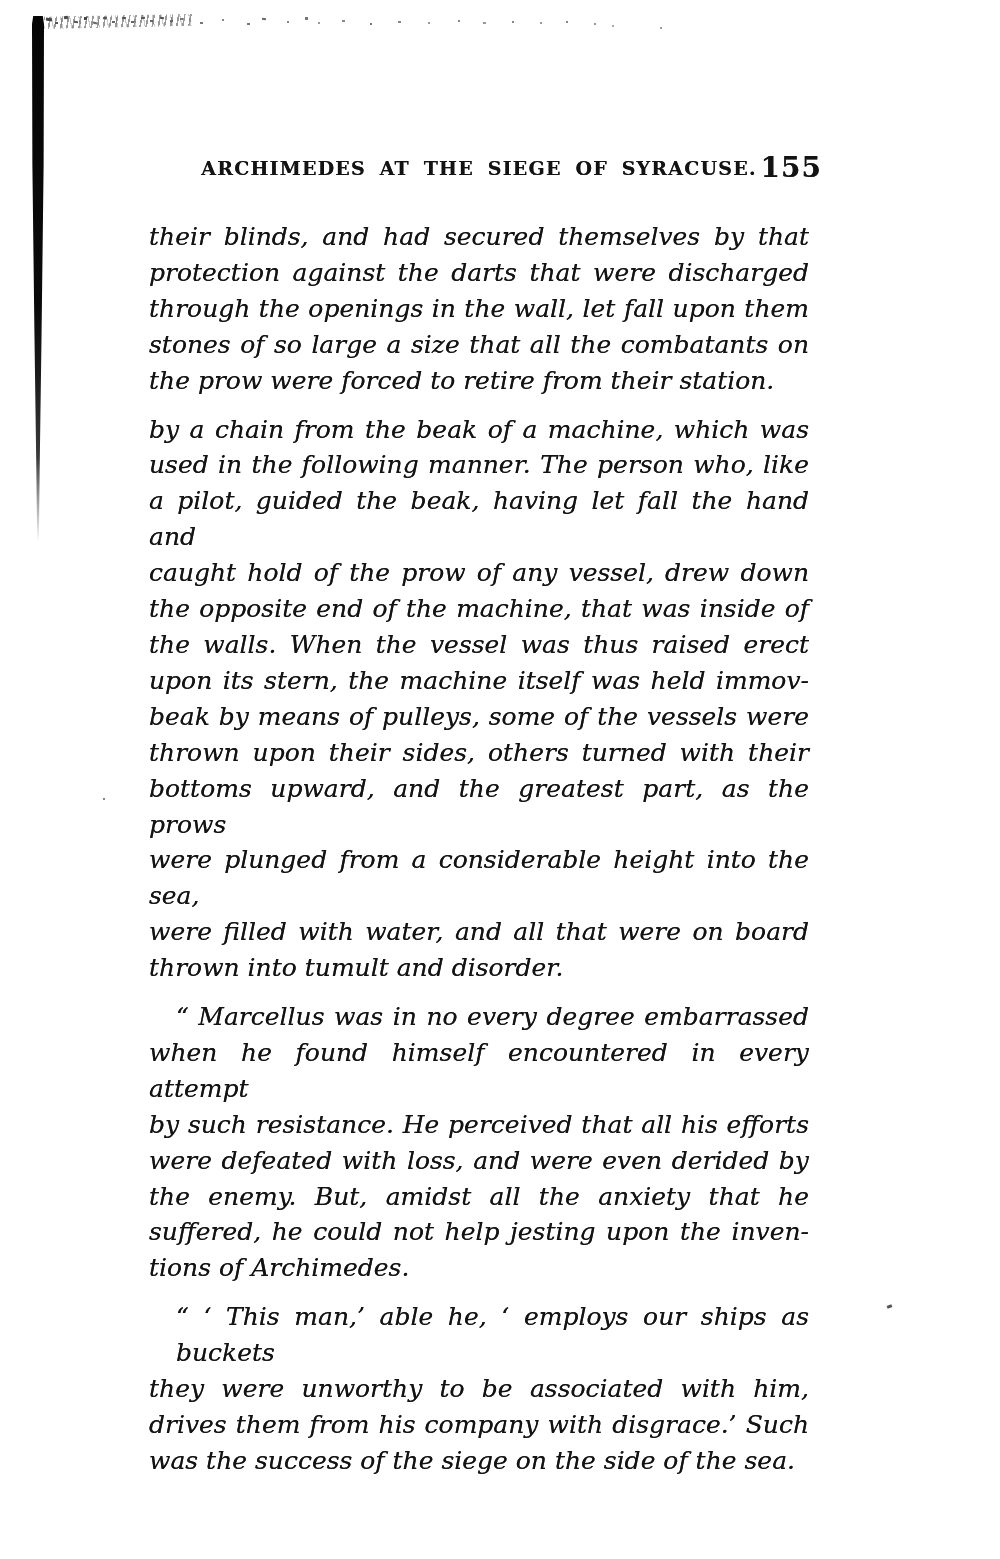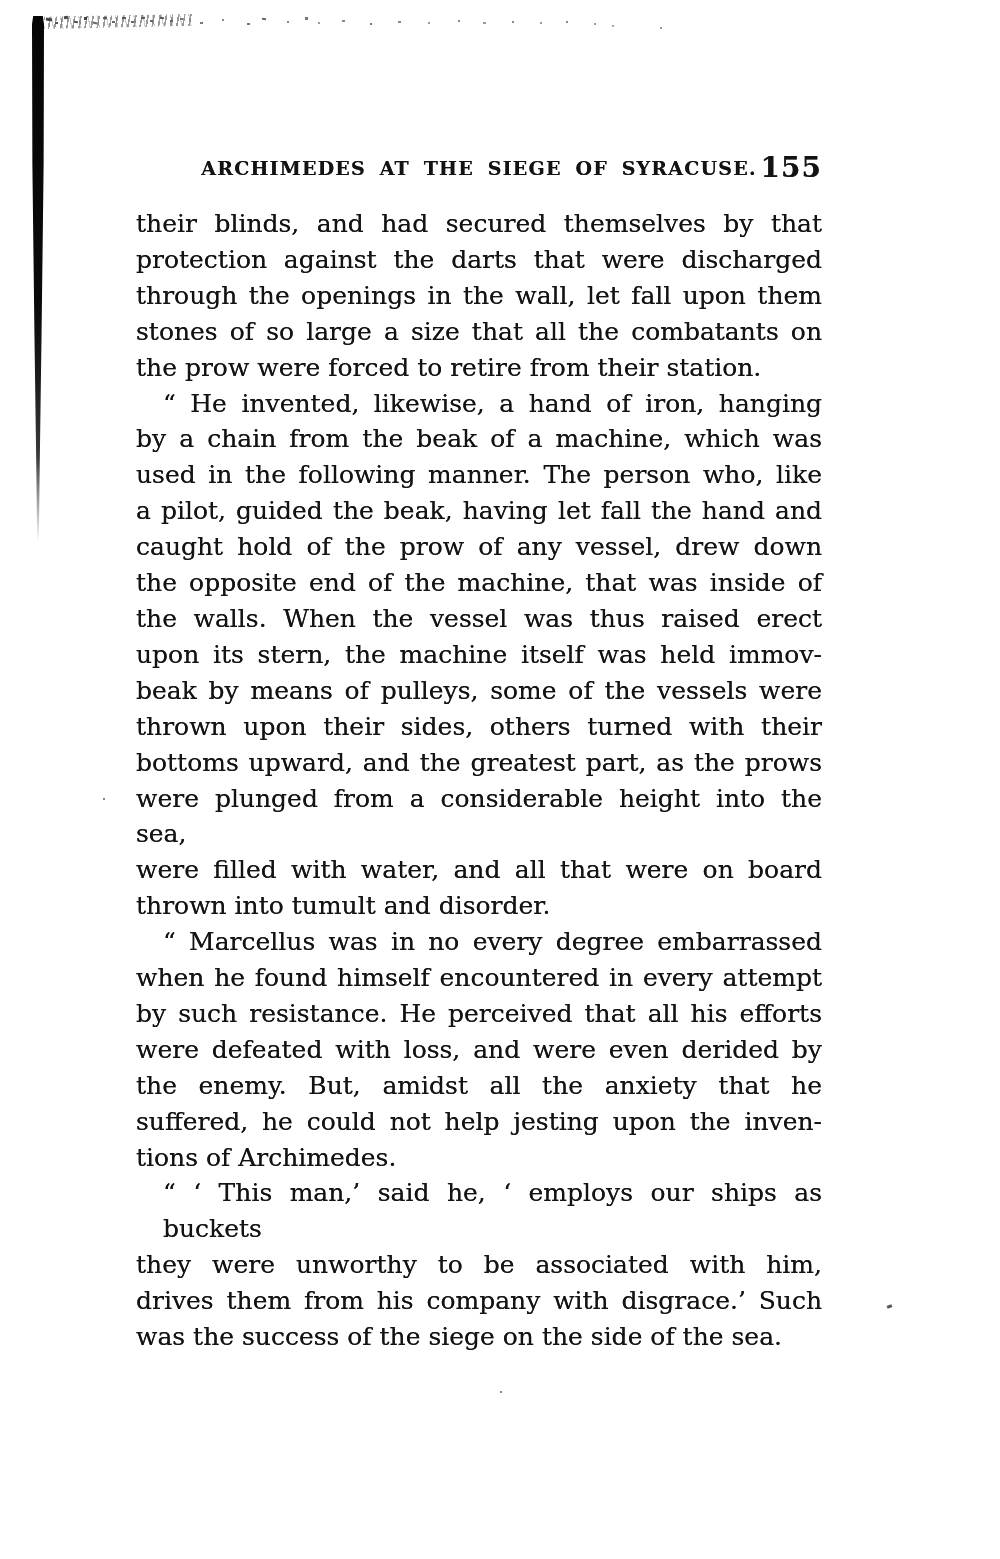--- a/index.html
+++ b/index.html
@@ -46,21 +46,21 @@
   
   .body-text {
     position: absolute;
     left: 136px;
     top: 206px;
     width: 686px;
     font-size: 25px;
     line-height: 35.9px;
     text-shadow: 0 0 0.55px rgba(0,0,0,0.75);
   }
-  .paragraph { margin: 0; }
+  .paragraph { margin: 13px; font-style: italic; }
   .line {
     text-align: justify;
     text-align-last: justify;
   }
   .line.last {
     text-align: right;
     text-align-last: left;
   }
   .line.indent { padding-left: 27px; }
 
@@ -152,21 +152,20 @@
 
     <div class="paragraph">
       <div class="line">their blinds, and had secured themselves by that</div>
       <div class="line">protection against the darts that were discharged</div>
       <div class="line">through the openings in the wall, let fall upon them</div>
       <div class="line">stones of so large a size that all the combatants on</div>
       <div class="line last">the prow were forced to retire from their station.</div>
     </div>
 
     <div class="paragraph">
-      <div class="line indent">“ He invented, likewise, a hand of iron, hanging</div>
       <div class="line">by a chain from the beak of a machine, which was</div>
       <div class="line">used in the following manner.  The person who, like</div>
       <div class="line">a pilot, guided the beak, having let fall the hand and</div>
       <div class="line">caught hold of the prow of any vessel, drew down</div>
       <div class="line">the opposite end of the machine, that was inside of</div>
       <div class="line">the walls.  When the vessel was thus raised erect</div>
       <div class="line">upon its stern, the machine itself was held immov-</div>
       <div class="line">beak by means of pulleys, some of the vessels were</div>
       <div class="line">thrown upon their sides, others turned with their</div>
       <div class="line">bottoms upward, and the greatest part, as the prows</div>
@@ -179,20 +178,20 @@
       <div class="line indent">“ Marcellus was in no every degree embarrassed</div>
       <div class="line">when he found himself encountered in every attempt</div>
       <div class="line">by such resistance.  He perceived that all his efforts</div>
       <div class="line">were defeated with loss, and were even derided by</div>
       <div class="line">the enemy.  But, amidst all the anxiety that he</div>
       <div class="line">suffered, he could not help jesting upon the inven-</div>
       <div class="line last">tions of Archimedes.</div>
     </div>
 
     <div class="paragraph">
-      <div class="line indent">“ ‘ This man,’ said he, ‘ employs our ships as buckets</div>
+      <div class="line indent">“ ‘ This man,’ able he, ‘ employs our ships as buckets</div>
       <div class="line">they were unworthy to be associated with him,</div>
       <div class="line">drives them from his company with disgrace.’  Such</div>
       <div class="line last">was the success of the siege on the side of the sea.</div>
     </div>
 
   </main>
 </div>
 
 </body></html>

